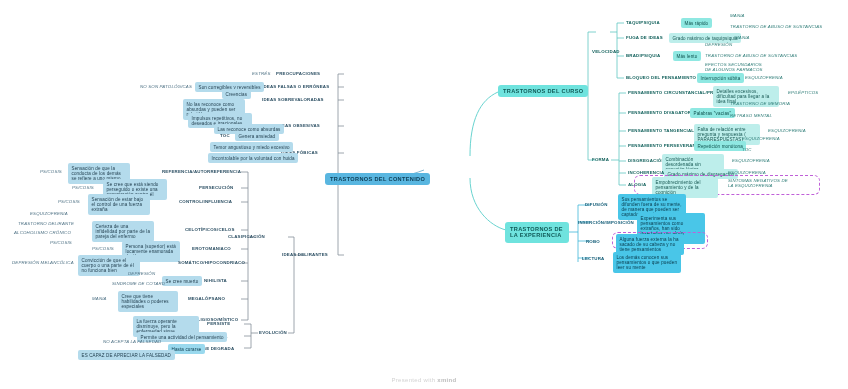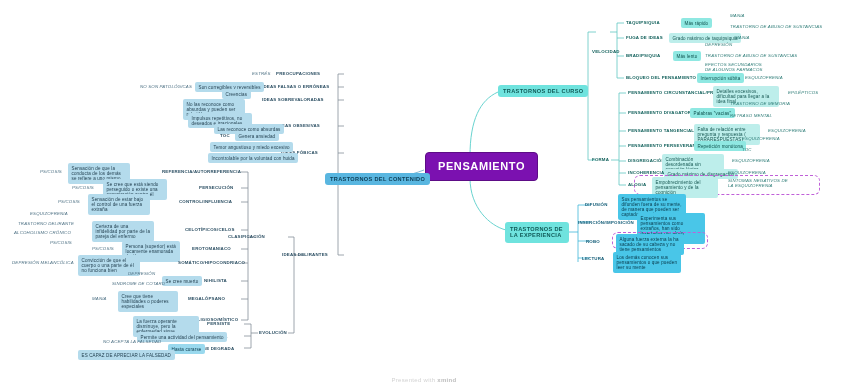--- a/index.html
+++ b/index.html
@@ -125,21 +125,20 @@
       <path d="M248,320 L241,320"></path>
 
       <path d="M258,333 L251,333"></path>
       <path d="M251,324 L251,348"></path>
       <path d="M251,324 L244,324"></path>
         <path d="M251,336 L244,336"></path>
       <path d="M251,348 L244,348"></path>
     </g>
   </svg>
 
-  <div class="node root" style="left:425px;top:152px;">PENSAMIENTO</div>
 
   <div class="node lvl1" style="left:498px;top:85px;">TRASTORNOS DEL CURSO</div>
 
   <div class="node lvl1 blue" style="left:325px;top:173px;">TRASTORNOS DEL CONTENIDO</div>
 
   <div class="node lvl1 tall" style="left:505px;top:222px;width:64px;">TRASTORNOS DE LA EXPERIENCIA</div>
 
   <div class="node lbl teal" style="left:592px;top:49px;">VELOCIDAD</div>
   <div class="node lbl teal" style="left:592px;top:157px;">FORMA</div>
 

